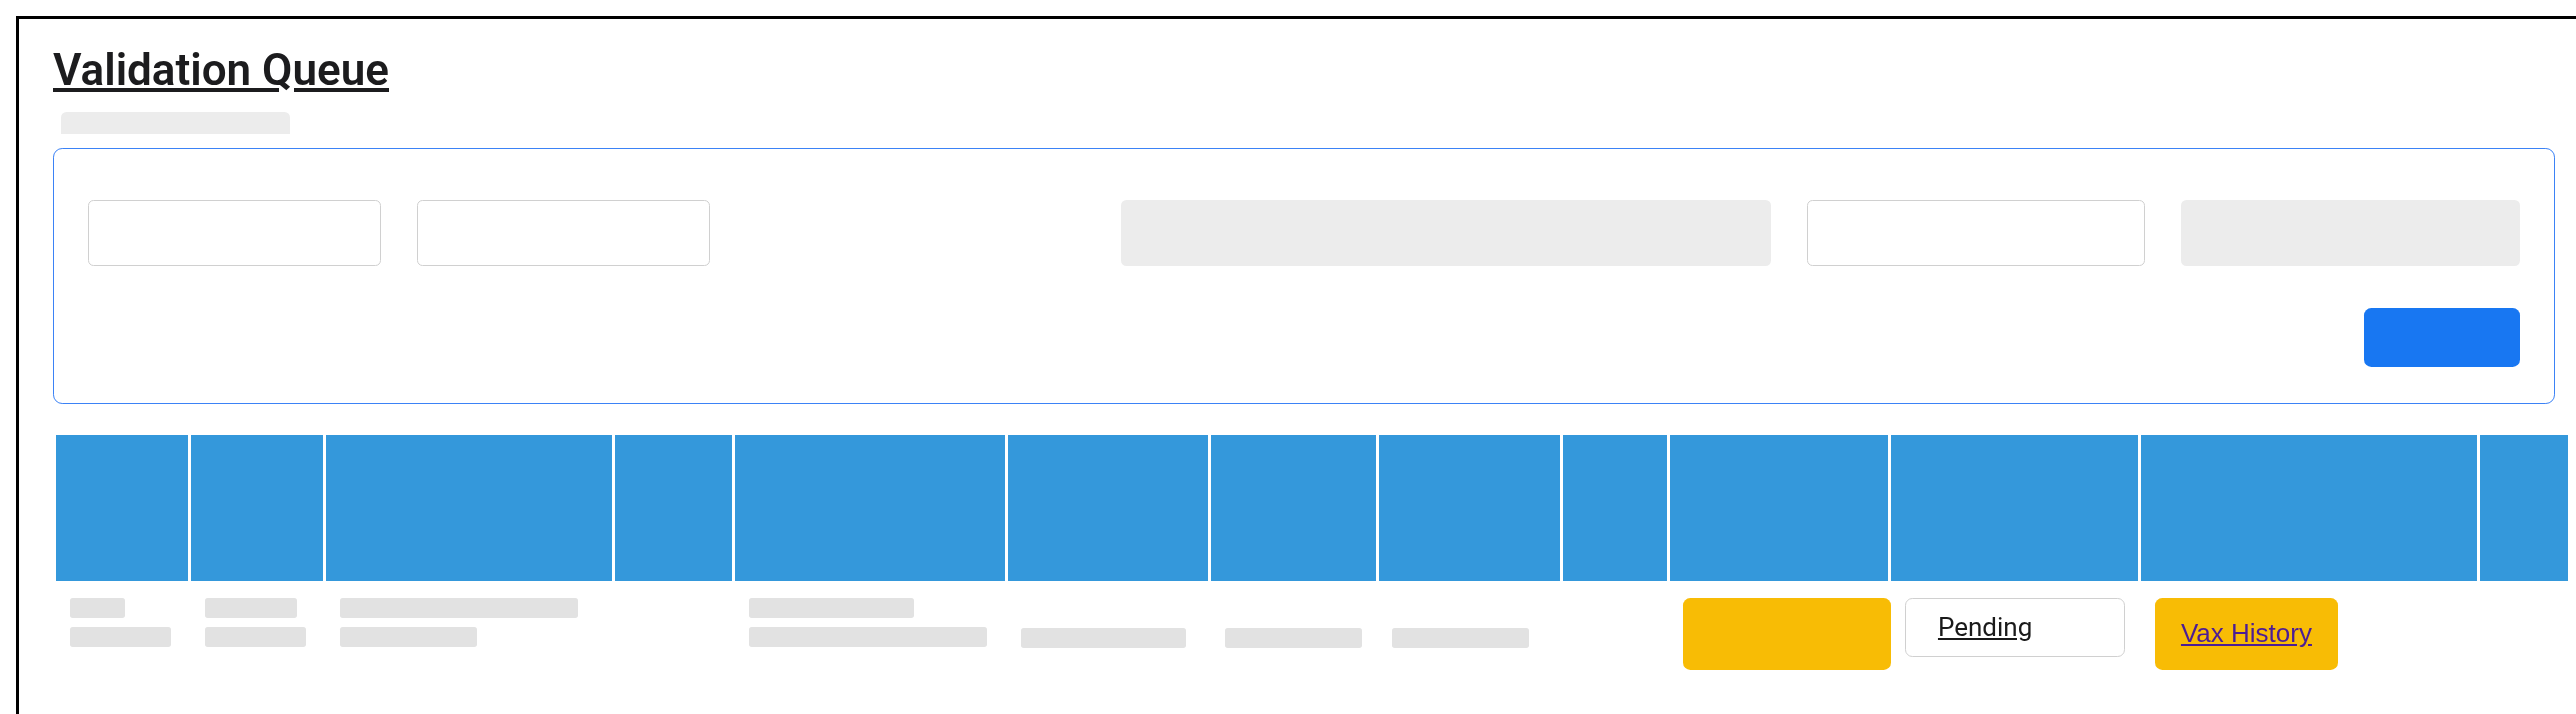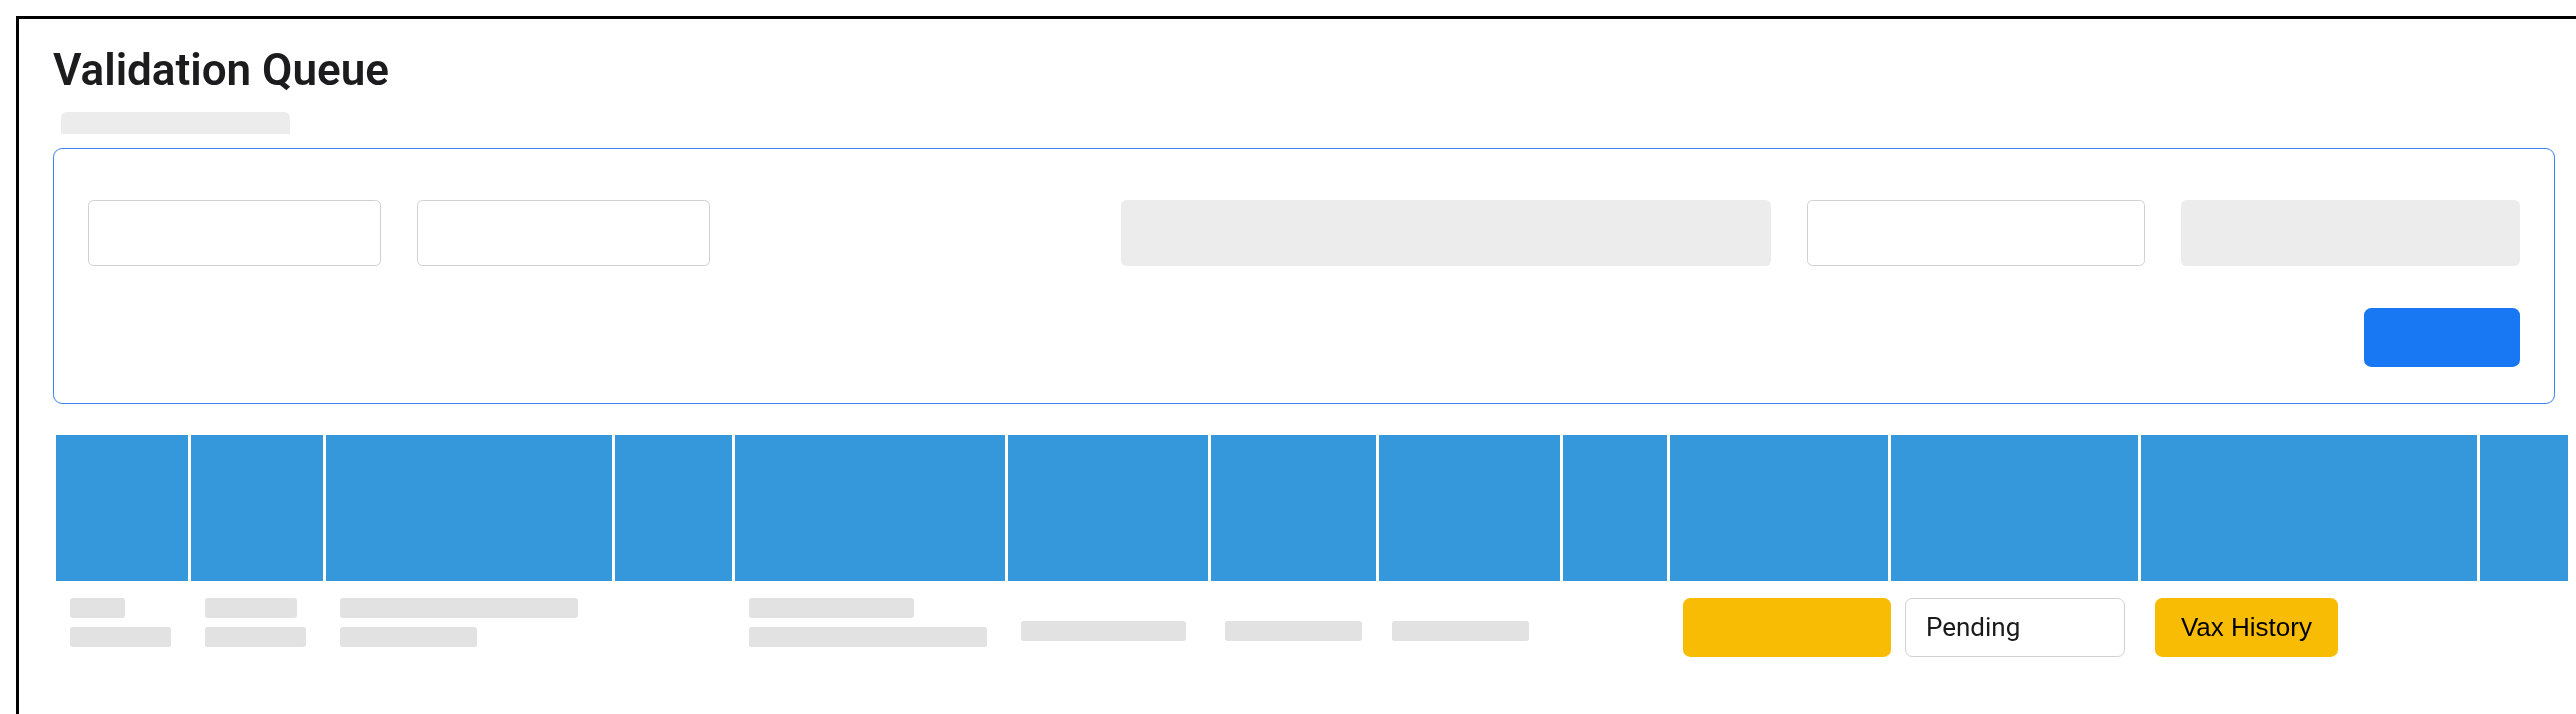--- a/index.html
+++ b/index.html
@@ -1,18 +1,19 @@
 <!DOCTYPE html>
 <html style="font-size:14.6px"><head>
   <meta charset="utf-8">
   <style>
     * {
       box-sizing: border-box;
       margin: 8px;
       padding: 0;
+      text-decoration: underline;
     }
     body {
       font-family: -apple-system, BlinkMacSystemFont, "Segoe UI", Roboto, Helvetica, Arial, sans-serif;
       background: #fff;
       border: 3.7px solid #000;
       width: 2576px;
       height: 714px;
       padding: 16.5px 26px;
     }
     h1.page-title {
@@ -111,34 +112,34 @@
     .w40 { width: 55px; }
     .w80 { width: 92px; }
     .w90 { width: 101px; }
     .w120 { width: 137px; }
     .w180 { width: 165px; }
     .w240 { width: 238px; }
     .btn-amber {
       background: #f8bc05;
       border: none;
       border-radius: 7.3px;
-      height: 59px;
+      height: 72px;
       width: 100%;
       min-width: 183px;
       cursor: pointer;
       font-size: 26px;
-      color: #000000;
+      color: #4c1d95;
       padding: 0 22px;
       text-align: center;
     }
     .status-cell {
       border: 0.9px solid #d0d0d0;
       border-radius: 7.3px;
       height: 59px;
-      padding: 13px 20px;
+      padding: 13px 32px;
       font-size: 26px;
       color: #1a1a1a;
       background: #fff;
       display: inline-block;
       min-width: 220px;
     }
     .c1 { width: 137px; }
     .c2 { width: 137px; }
     .c3 { width: 311px; }
     .c4 { width: 229px; }

